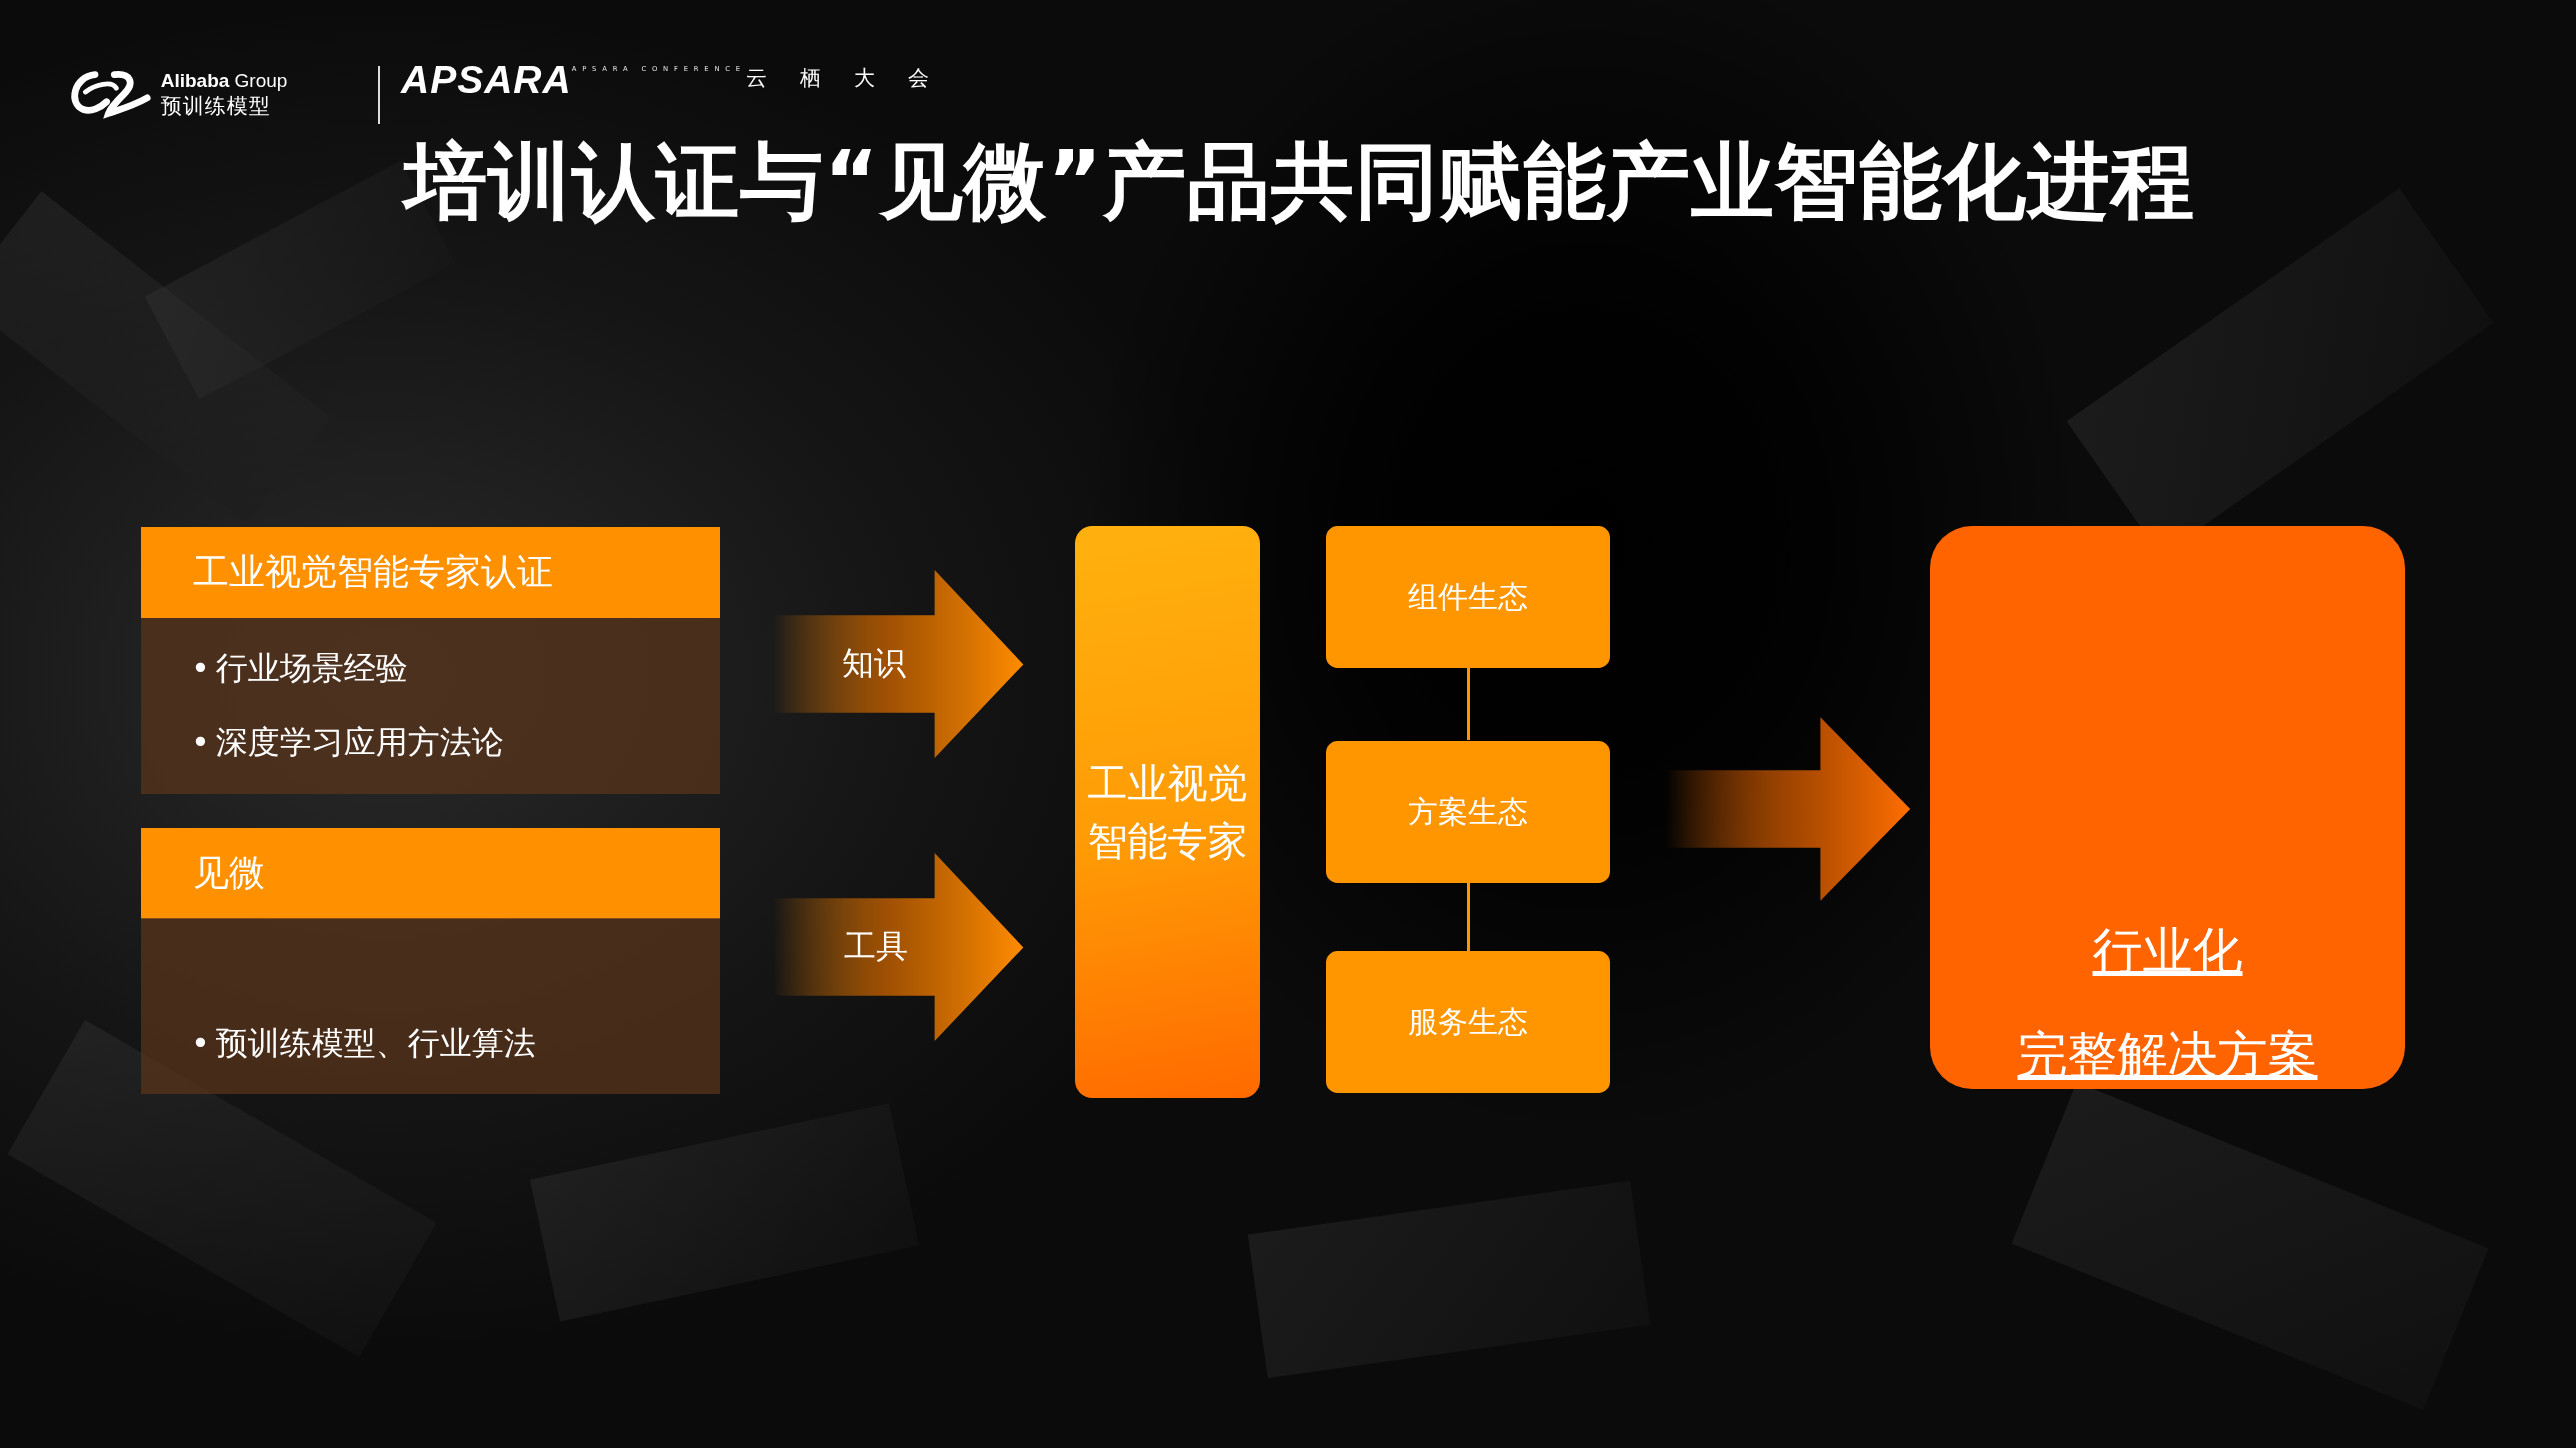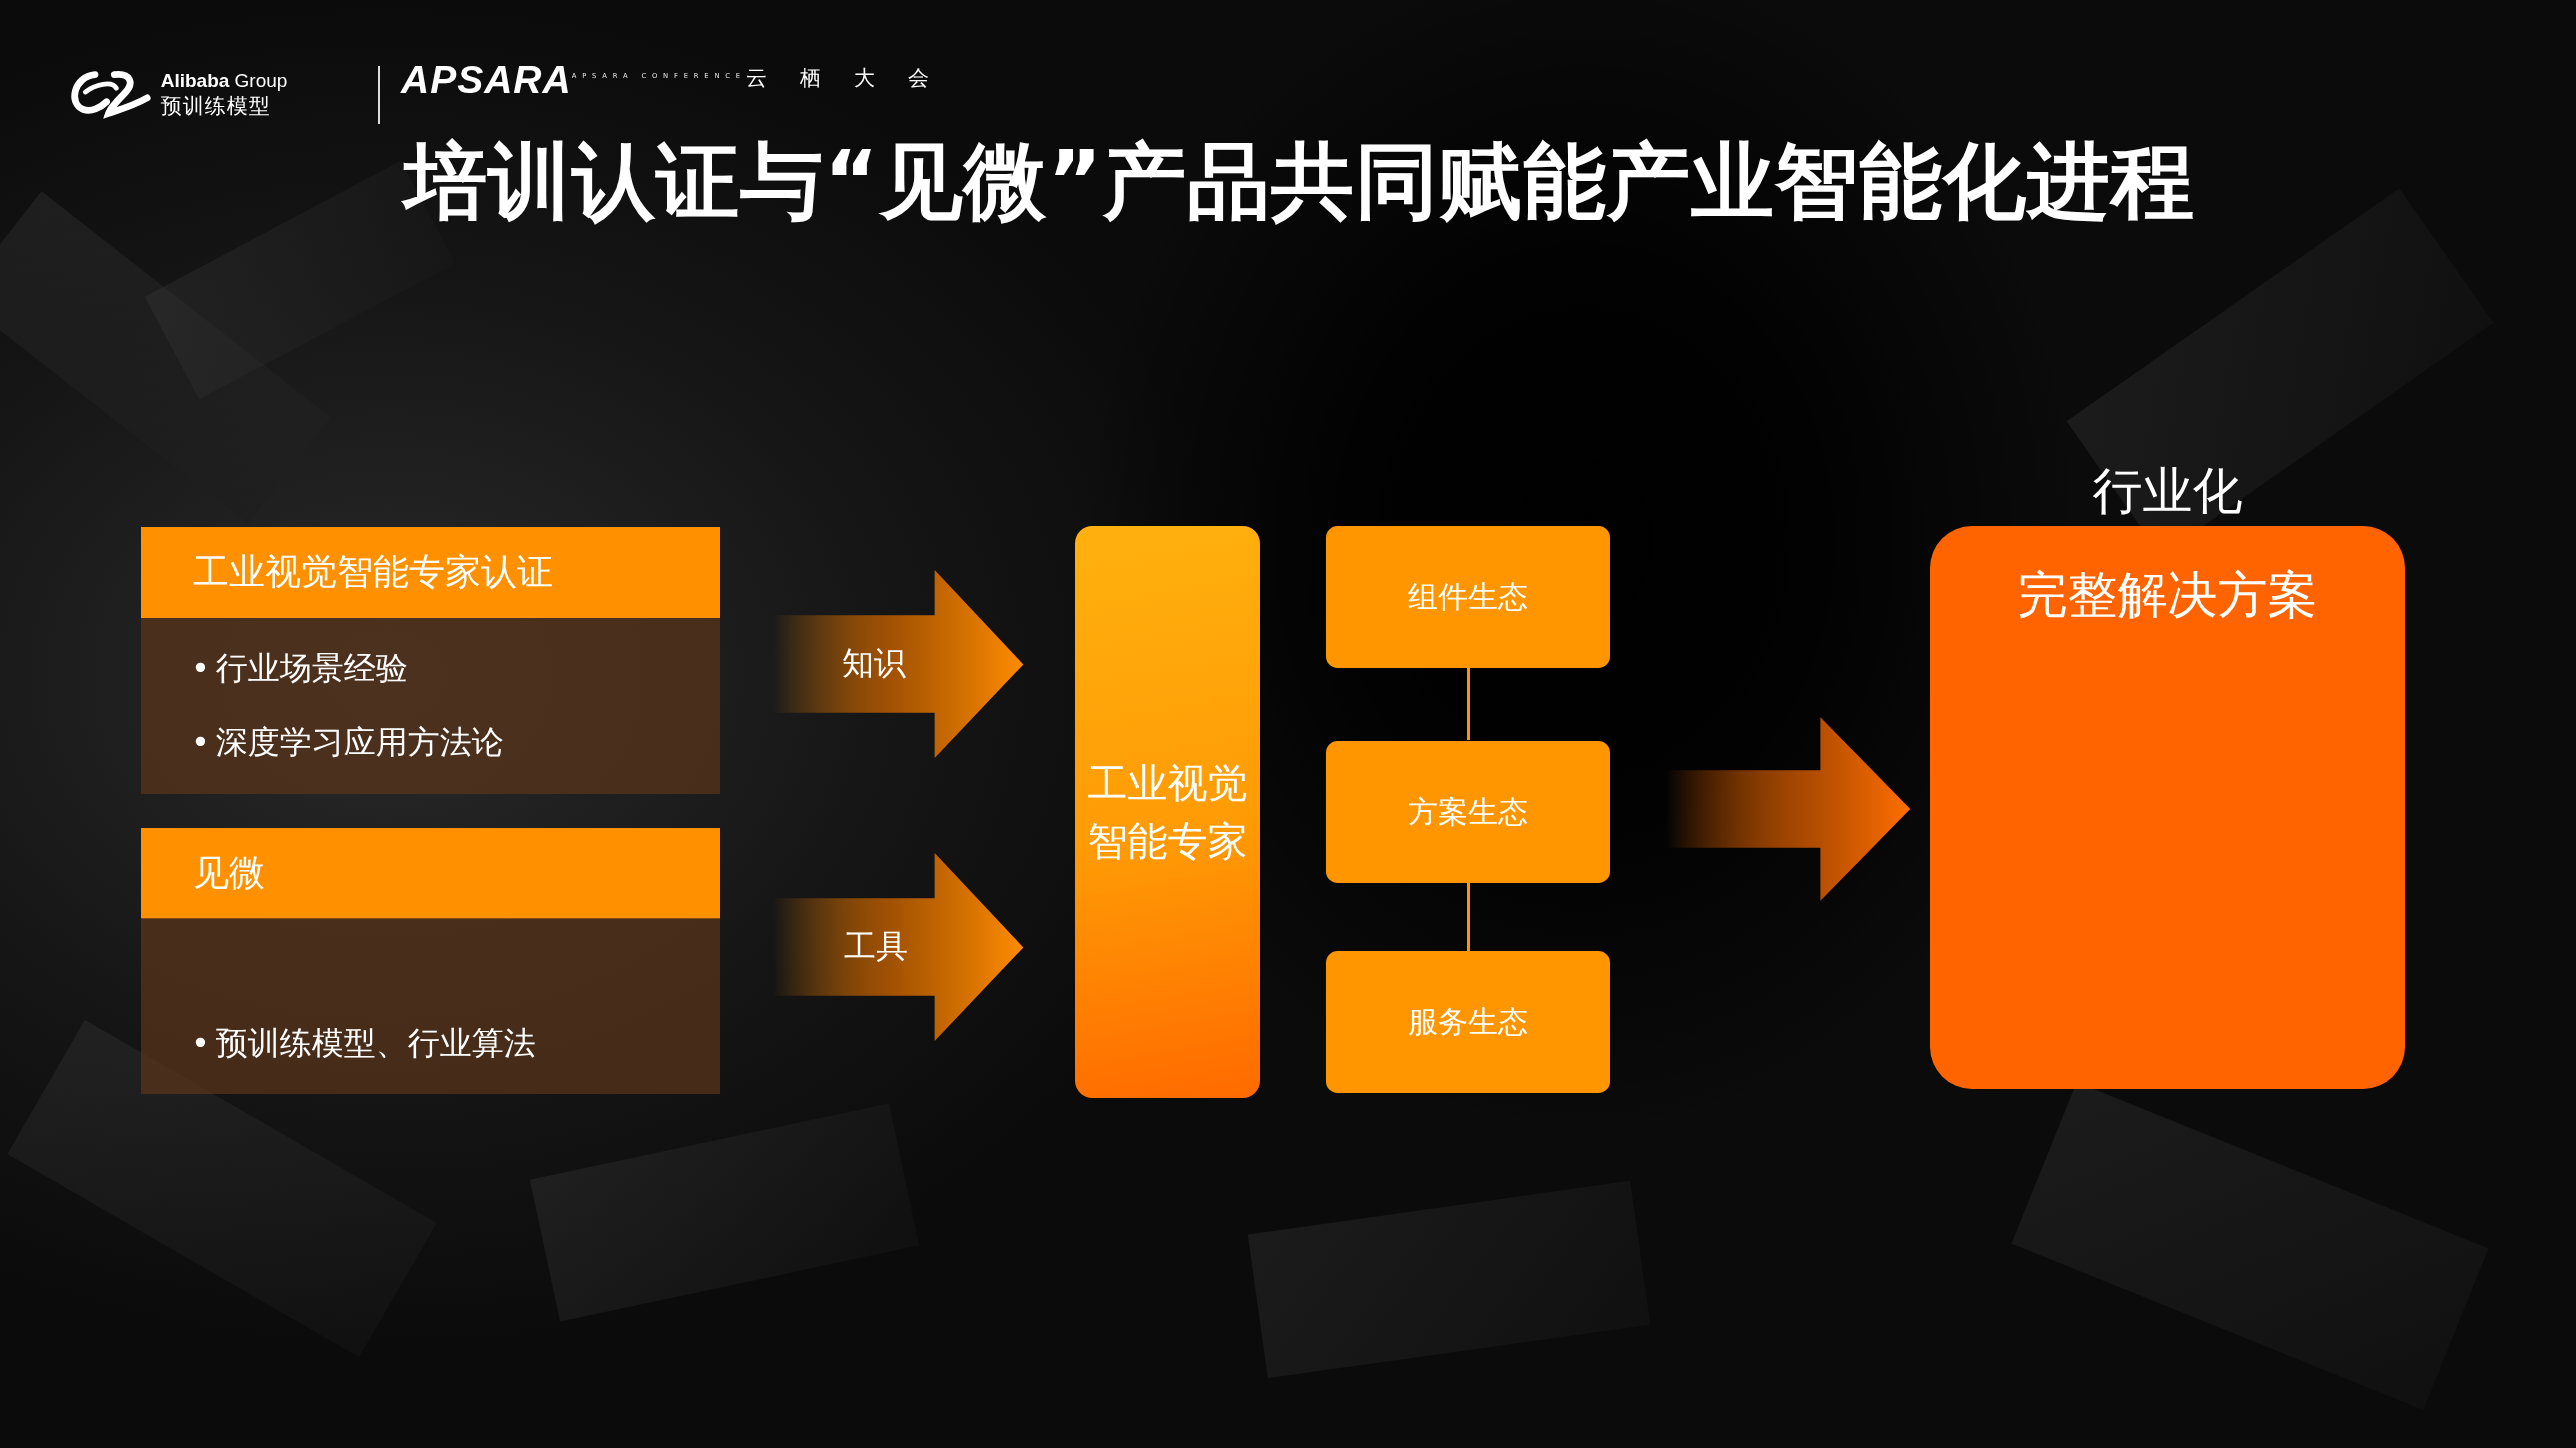--- a/index.html
+++ b/index.html
@@ -19,21 +19,21 @@
   
   .logo-ali { left:66px; top:60px; height:68px; display:flex; align-items:center; }
   .ali-mark { width:87px; height:58px; position:relative; }
   .ali-text { margin-left:7.7px; display:flex; flex-direction:column; line-height:1; }
   .ali-en { font-size:19px; font-weight:bold; font-family:"Liberation Sans",sans-serif; }
   .ali-en .grp { font-weight:normal; }
   .ali-cn { font-size:21px; margin-top:5.8px; letter-spacing:1px; }
   .logo-sep { left:378px; top:66px; width:1.9px; height:58px; background:#ddd; }
   .logo-apsara { left:401px; top:60px; display:flex; flex-direction:row; }
   .aps-en { font-size:39px; font-weight:bold; font-style:italic; letter-spacing:1px; line-height:1; font-family:"Liberation Sans",sans-serif; }
-  .aps-sub { font-size:6.8px; letter-spacing:5.8px; margin-top:12px; opacity:.9; }
+  .aps-sub { font-size:6.8px; letter-spacing:5.8px; margin-top:5px; opacity:.9; }
   .aps-cn { font-size:21px; letter-spacing:33px; margin-top:3.9px; }
 
   .title { left:404px; top:133px; font-size:83px; font-weight:bold; letter-spacing:1px; white-space:nowrap; line-height:97px; }
 
   
   .lbox-head { position:absolute; left:141px; width:579px; height:91px; background:#ff9100; display:flex; align-items:center; }
   .lbox-head span { margin-left:52px; font-size:36px; }
   .lbox-body { position:absolute; left:141px; width:579px; height:176px; background:rgba(92,52,28,0.72); }
   .bullet { position:absolute; left:50px; font-size:32px; white-space:nowrap; }
   .bullet::before { content:"•"; margin-right:5.8px; }
@@ -45,21 +45,21 @@
   
   .center-box { position:absolute; left:1075px; top:526px; width:185px; height:572px; border-radius:17.4px;
     background:linear-gradient(170deg,#ffb10f 0%,#ff9a05 55%,#ff6a00 100%);
     display:flex; align-items:center; justify-content:center; text-align:center; }
   .center-box .txt { font-size:40px; line-height:58px; }
   .eco { position:absolute; left:1326px; width:284px; height:142px; background:#ff9600; border-radius:11.6px;
     display:flex; align-items:center; justify-content:center; font-size:30px; }
   .eco-line { position:absolute; left:1467px; width:2.9px; background:#ff9600; }
 
   .final-box { position:absolute; left:1930px; top:526px; width:475px; height:563px; background:#ff6400; border-radius:42px;
-    display:flex; flex-direction:column; align-items:center; justify-content:flex-start; text-align:center; }
+    display:flex; flex-direction:column; align-items:center; justify-content:flex-end; text-align:center;text-decoration:underline; }
   .final-1 { font-size:50px; margin-top:-68px; }
   .final-2 { font-size:50px; margin-top:37px; }
 </style>
 </head>
 <body>
 
 <div class="bg-block" style="left:-39px;top:290px;width:367px;height:135px;transform:rotate(38deg);"></div>
 <div class="bg-block" style="left:155px;top:222px;width:290px;height:116px;transform:rotate(-28deg);"></div>
 <div class="bg-block" style="left:19.3px;top:1111px;width:406px;height:155px;transform:rotate(30deg);"></div>
 <div class="bg-block" style="left:541px;top:1140px;width:367px;height:145px;transform:rotate(-12deg);"></div>

